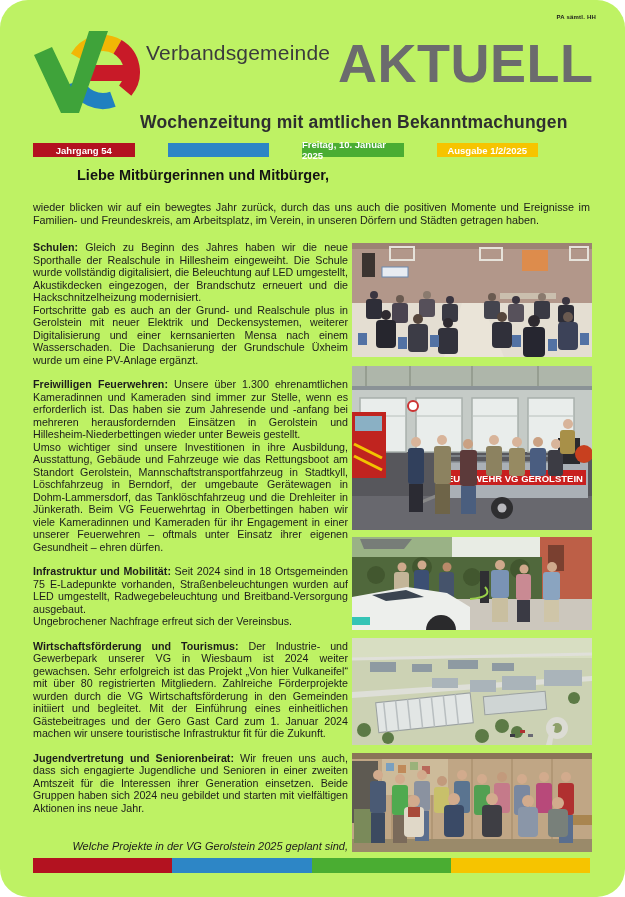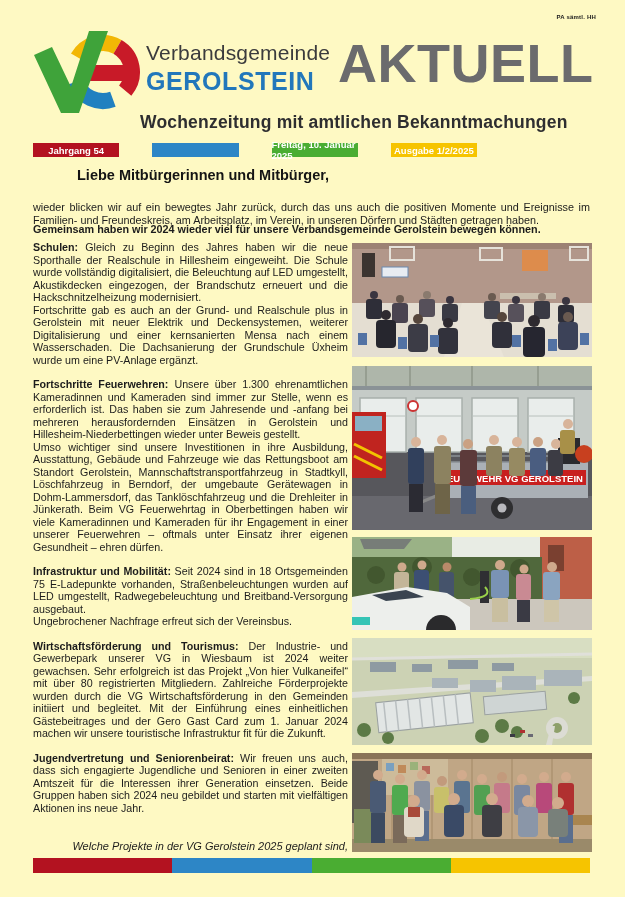--- a/index.html
+++ b/index.html
@@ -1,35 +1,35 @@
 <!DOCTYPE html>
 <html><head>
 <meta charset="utf-8">
 <style>
   * { margin:0; padding:0; box-sizing:border-box; }
   html,body { background:#ffffff; }
-  .page { position:relative; width:625px; height:897px; background:#fef9c3;
-          font-family:"Liberation Sans", sans-serif; color:#1c1c1c; overflow:hidden; }
+  .page { position:relative; width:625px; height:897px; background:#bef264;
+          font-family:"Liberation Sans", sans-serif; color:#1c1c1c; overflow:hidden;border-radius:28px; }
 
   .corner-note { position:absolute; top:14px; right:29px; font-size:6px; font-weight:bold;
                  color:#1a1a1a; letter-spacing:.2px; }
 
   .vg-logo { position:absolute; left:30px; top:25px; width:112px; height:90px; }
 
   .brand { position:absolute; left:146px; top:41px; }
   .brand-line1 { font-size:21px; color:#3b3b3d; letter-spacing:.2px; }
   .brand-line2 { font-size:25px; font-weight:bold; color:#2277bb; letter-spacing:.6px; margin-top:2px; }
 
   .aktuell { position:absolute; left:338px; top:36px; font-size:54px; font-weight:bold;
              color:#6b6b6d; line-height:1; letter-spacing:0.5px; }
 
   .subtitle { position:absolute; left:140px; top:112px; font-size:17.5px; font-weight:bold;
               color:#2e2e30; letter-spacing:.2px; }
 
-  .issue-bar { position:absolute; left:33px; top:143px; width:444px; height:14px; display:flex;gap:33px; }
+  .issue-bar { position:absolute; left:33px; top:143px; width:505px; height:14px; display:flex;gap:33px; }
   .seg { flex:1; display:flex; align-items:center; justify-content:center;
          color:#fff; font-size:9.5px; font-weight:bold; }
   .seg-red    { background:#b31220; }
   .seg-blue   { background:#2d86c6; }
   .seg-green  { background:#4aad32; }
   .seg-yellow { background:#f6c400; }
 
   .salutation { position:absolute; left:33px; top:167px; font-size:14.5px; font-weight:bold; color:#141414;margin-left:44px; }
   .intro { position:absolute; left:33px; top:191px; width:557px; font-size:10.8px;
            line-height:12.6px; text-align:justify;margin-top:10px; }
@@ -64,44 +64,42 @@
   <svg class="vg-logo" viewBox="0 0 110 90" aria-hidden="true">
     <path d="M46.9 32.5 A29 29 0 0 1 86.5 21.9" fill="none" stroke="#f2b705" stroke-width="16"></path>
     <path d="M86.5 21.9 A29 29 0 0 1 94.2 65.6" fill="none" stroke="#c81a28" stroke-width="16"></path>
     <path d="M44.7 56.9 A29 29 0 0 0 81.9 74.3" fill="none" stroke="#2080c0" stroke-width="16"></path>
     <rect x="58" y="40" width="43" height="16" fill="#c81a28"></rect>
     <path d="M3 30 L21 22 L40 62 L58 6 L77 6 L48 88 L30 88 Z" fill="#3fa33a"></path>
   </svg>
 
   <div class="brand">
     <div class="brand-line1">Verbandsgemeinde</div>
-    <div class="brand-line2">GEROLSTEIN</div>
   </div>
 
   <div class="aktuell">AKTUELL</div>
   <div class="subtitle">Wochenzeitung mit amtlichen Bekanntmachungen</div>
 
   <div class="issue-bar">
     <div class="seg seg-red">Jahrgang 54</div>
     <div class="seg seg-blue"></div>
     <div class="seg seg-green">Freitag, 10. Januar 2025</div>
     <div class="seg seg-yellow">Ausgabe 1/2/2025</div>
   </div>
 
   <h1 class="salutation">Liebe Mitbürgerinnen und Mitbürger,</h1>
   <p class="intro">wieder blicken wir auf ein bewegtes Jahr zurück, durch das uns auch die positiven Momente und Ereignisse im Familien- und Freundeskreis, am Arbeitsplatz, im Verein, in unseren Dörfern und Städten getragen haben.</p>
-  <p class="lead">Gemeinsam haben wir 2024 wieder viel für unsere Verbandsgemeinde Gerolstein bewegen können.</p>
 
   <div class="left-col">
     <div class="section">
       <p><b class="shead">Schulen:</b> <span>Gleich zu Beginn des Jahres haben wir die neue Sporthalle der Realschule in Hillesheim eingeweiht. Die Schule wurde vollständig digitalisiert, die Beleuchtung auf LED umgestellt, Akustikdecken eingezogen, der Brandschutz erneuert und die Hackschnitzelheizung modernisiert.</span></p>
       <p>Fortschritte gab es auch an der Grund- und Realschule plus in Gerolstein mit neuer Elektrik und Deckensystemen, weiterer Digitalisierung und einer kernsanierten Mensa nach einem Wasserschaden. Die Dachsanierung der Grundschule Üxheim wurde um eine PV-Anlage ergänzt.</p>
     </div>
     <div class="section">
-      <p><b class="shead">Fortschritte Feuerwehren:</b> <span>Unsere über 1.300 ehrenamtlichen Kameradinnen und Kameraden sind immer zur Stelle, wenn es erforderlich ist. Das haben sie zum Jahresende und -anfang bei mehreren herausfordernden Einsätzen in Gerolstein und Hillesheim-Niederbettingen wieder unter Beweis gestellt.</span></p>
+      <p><b class="shead">Freiwilligen Feuerwehren:</b> <span>Unsere über 1.300 ehrenamtlichen Kameradinnen und Kameraden sind immer zur Stelle, wenn es erforderlich ist. Das haben sie zum Jahresende und -anfang bei mehreren herausfordernden Einsätzen in Gerolstein und Hillesheim-Niederbettingen wieder unter Beweis gestellt.</span></p>
       <p>Umso wichtiger sind unsere Investitionen in ihre Ausbildung, Ausstattung, Gebäude und Fahrzeuge wie das Rettungsboot am Standort Gerolstein, Mannschaftstransportfahrzeug in Stadtkyll, Löschfahrzeug in Berndorf, der umgebaute Gerätewagen in Dohm-Lammersdorf, das Tanklöschfahrzeug und die Drehleiter in Jünkerath. Beim VG Feuerwehrtag in Oberbettingen haben wir viele Kameradinnen und Kameraden für ihr Engagement in einer unserer Feuerwehren – oftmals unter Einsatz ihrer eigenen Gesundheit – ehren dürfen.</p>
     </div>
     <div class="section">
       <p><b class="shead">Infrastruktur und Mobilität:</b> <span>Seit 2024 sind in 18 Ortsgemeinden 75 E-Ladepunkte vorhanden, Straßenbeleuchtungen wurden auf LED umgestellt, Radwegebeleuchtung und Breitband-Versorgung ausgebaut.</span></p>
       <p>Ungebrochener Nachfrage erfreut sich der Vereinsbus.</p>
     </div>
     <div class="section">
       <p><b class="shead">Wirtschaftsförderung und Tourismus:</b> <span>Der Industrie- und Gewerbepark unserer VG in Wiesbaum ist 2024 weiter gewachsen. Sehr erfolgreich ist das Projekt „Von hier Vulkaneifel“ mit über 80 registrierten Mitgliedern. Zahlreiche Förderprojekte wurden durch die VG Wirtschaftsförderung in den Gemeinden initiiert und begleitet. Mit der Einführung eines einheitlichen Gästebeitrages und der Gero Gast Card zum 1. Januar 2024 machen wir unsere touristische Infrastruktur fit für die Zukunft.</span></p>
     </div>
     <div class="section">

